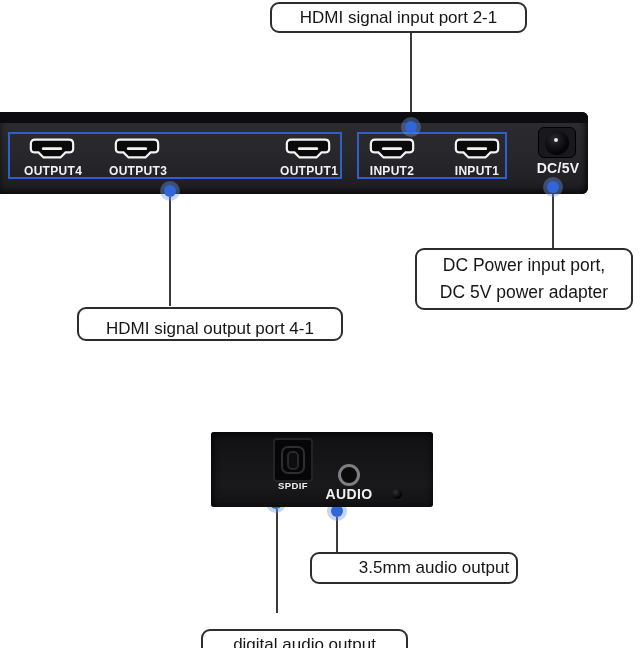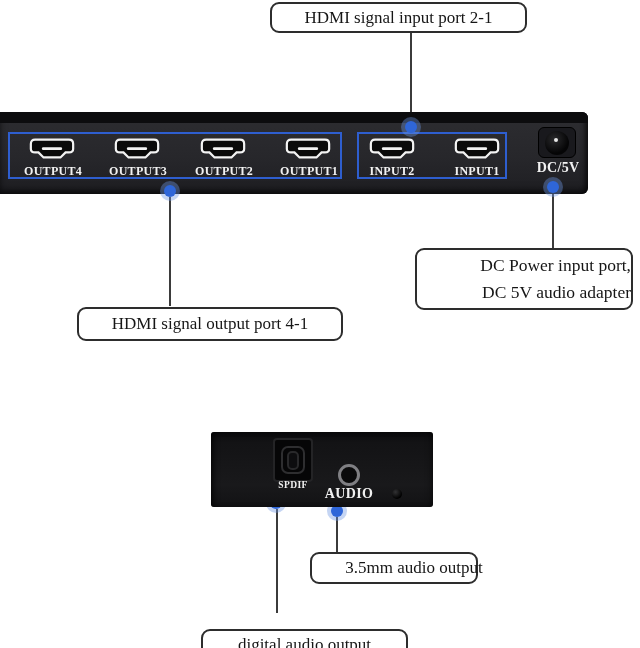--- a/index.html
+++ b/index.html
@@ -1,27 +1,27 @@
 <!DOCTYPE html>
 <html><head>
 <meta charset="utf-8">
 <style>
   html,body{margin:0;padding:0;background:#ffffff;}
   .canvas{
     position:relative;width:640px;height:648px;background:#ffffff;
-    font-family:Liberation Serif, serif;overflow:hidden;border-radius:13px;
+    font-family:Liberation Sans, sans-serif;overflow:hidden;border-radius:13px;
   }
   
   .callout{
     position:absolute;box-sizing:border-box;background:#ffffff;
     border:2px solid #2d2d2d;border-radius:9px;
     display:flex;align-items:center;justify-content:center;
     font-size:17px;color:#161616;white-space:nowrap;
   }
-  .callout.two-line{flex-direction:column;align-items:flex-end;justify-content:center;
+  .callout.two-line{flex-direction:column;align-items:center;justify-content:center;
     padding-left:0;line-height:27px;font-size:17.5px;}
   
   .cline{position:absolute;width:2px;background:#3b3b3b;}
   .cdot{
     position:absolute;width:12px;height:12px;border-radius:50%;
     background:#2f66d8;box-shadow:0 0 0 4px rgba(110,150,225,0.40);
   }
   
   .rear-panel{
     position:absolute;left:0;top:112px;width:588px;height:82px;
@@ -125,27 +125,20 @@
       </svg>
       <span class="port-label">OUTPUT4</span>
     </div>
     <div class="port" style="left:109px;">
       <svg width="50" height="22" viewBox="0 0 56 26">
         <path d="M8 2 H48 Q53 2 53 7 V13 Q53 17 48 17 H44 L38 23 H18 L12 17 H8 Q3 17 3 13 V7 Q3 2 8 2 Z" fill="#0a0a0a" stroke="#f3f3f3" stroke-width="2.6"></path>
         <rect x="16" y="11" width="24" height="3.2" rx="1.6" fill="#f3f3f3"></rect>
       </svg>
       <span class="port-label">OUTPUT3</span>
     </div>
-    <div class="port" style="left:195px;">
-      <svg width="50" height="22" viewBox="0 0 56 26">
-        <path d="M8 2 H48 Q53 2 53 7 V13 Q53 17 48 17 H44 L38 23 H18 L12 17 H8 Q3 17 3 13 V7 Q3 2 8 2 Z" fill="#0a0a0a" stroke="#f3f3f3" stroke-width="2.6"></path>
-        <rect x="16" y="11" width="24" height="3.2" rx="1.6" fill="#f3f3f3"></rect>
-      </svg>
-      <span class="port-label">OUTPUT2</span>
-    </div>
     <div class="port" style="left:280px;">
       <svg width="50" height="22" viewBox="0 0 56 26">
         <path d="M8 2 H48 Q53 2 53 7 V13 Q53 17 48 17 H44 L38 23 H18 L12 17 H8 Q3 17 3 13 V7 Q3 2 8 2 Z" fill="#0a0a0a" stroke="#f3f3f3" stroke-width="2.6"></path>
         <rect x="16" y="11" width="24" height="3.2" rx="1.6" fill="#f3f3f3"></rect>
       </svg>
       <span class="port-label">OUTPUT1</span>
     </div>
 
     <div class="port" style="left:364px;">
       <svg width="50" height="22" viewBox="0 0 56 26">
@@ -171,40 +164,40 @@
   </div>
 
   <span class="cdot" style="left:405px;top:121px;"></span>
   <span class="cdot" style="left:164px;top:185px;"></span>
   <span class="cdot" style="left:547px;top:181px;"></span>
   <span class="cdot" style="left:270px;top:497px;"></span>
   <span class="cdot" style="left:331px;top:505px;"></span>
 
   <div class="callout two-line" style="left:415px;top:248px;width:218px;height:62px;">
     <span>DC Power input port,</span>
-    <span>DC 5V audio adapter</span>
-  </div>
-
-  <div class="callout" style="left:77px;top:307px;width:266px;height:34px;">
+    <span>DC 5V power adapter</span>
+  </div>
+
+  <div class="callout" style="left:77px;top:307px;width:266px;height:34px;align-items:flex-end;">
     <span>HDMI signal output port 4-1</span>
   </div>
 
   <div class="front-panel">
     <div class="spdif-port">
       <div class="spdif-inner">
         <div class="spdif-pill"></div>
       </div>
     </div>
     <span class="spdif-label">SPDIF</span>
     <div class="audio-jack"></div>
     <span class="audio-label">AUDIO</span>
     <div class="screw-hole"></div>
   </div>
 
-  <div class="callout" style="left:310px;top:552px;width:168px;height:32px;padding-left:40px;">
+  <div class="callout" style="left:310px;top:552px;width:208px;height:32px;padding-left:40px;">
     <span>3.5mm audio output</span>
   </div>
 
   <div class="callout" style="left:201px;top:613px;width:207px;height:32px;margin-top:16px;">
     <span>digital audio output</span>
   </div>
 
 </div>
 
 </body></html>

